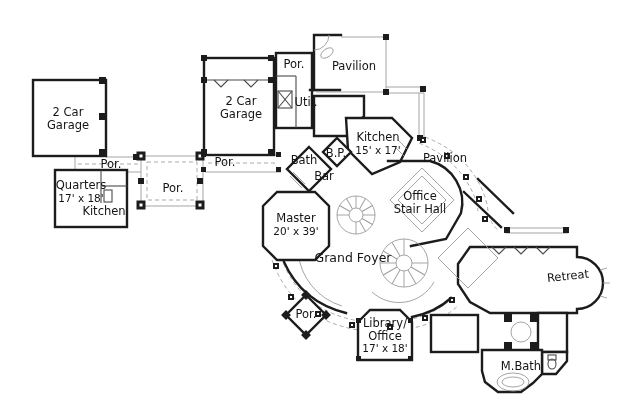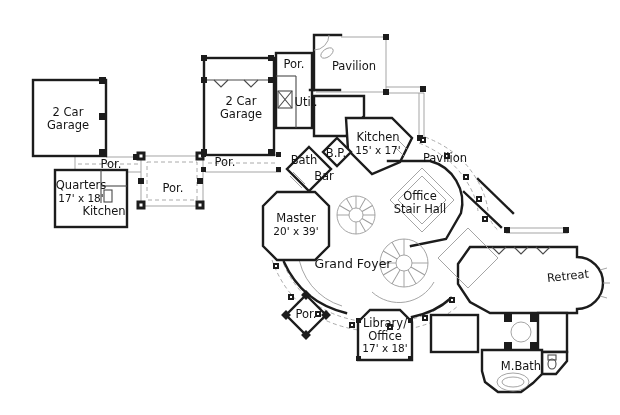--- a/index.html
+++ b/index.html
@@ -10,21 +10,21 @@
   .wf{stroke:#1c1c1c;stroke-width:2.4;fill:#ffffff;stroke-linejoin:miter;}
   .m {stroke:#4a4a4a;stroke-width:1.1;fill:none;}
   .t {stroke:#9b9b9b;stroke-width:0.9;fill:none;}
   .d {stroke:#a0a0a0;stroke-width:0.9;fill:none;stroke-dasharray:4 3;}
   .c {fill:#1c1c1c;stroke:none;}
   .cw{fill:#ffffff;stroke:none;}
   .lbl{position:absolute;transform:translate(-50%,-50%);text-align:center;color:#141414;
        font-size:11.5px;line-height:12.5px;white-space:nowrap;}
   .lbl .ln{display:block;}
   .lbl .dim{font-size:10.5px;}
-  .lbl.big{font-size:12.5px;margin-top:6px;}
+  .lbl.big{font-size:12.5px;}
   .lbl.tilt{transform:translate(-50%,-50%) rotate(-6deg);}
 </style>
 </head>
 <body>
 
 <div id="stage">
 <svg width="620" height="415" viewBox="0 0 620 415">
 
   <g class="t">
     <line x1="341" y1="37" x2="386" y2="37"></line>

